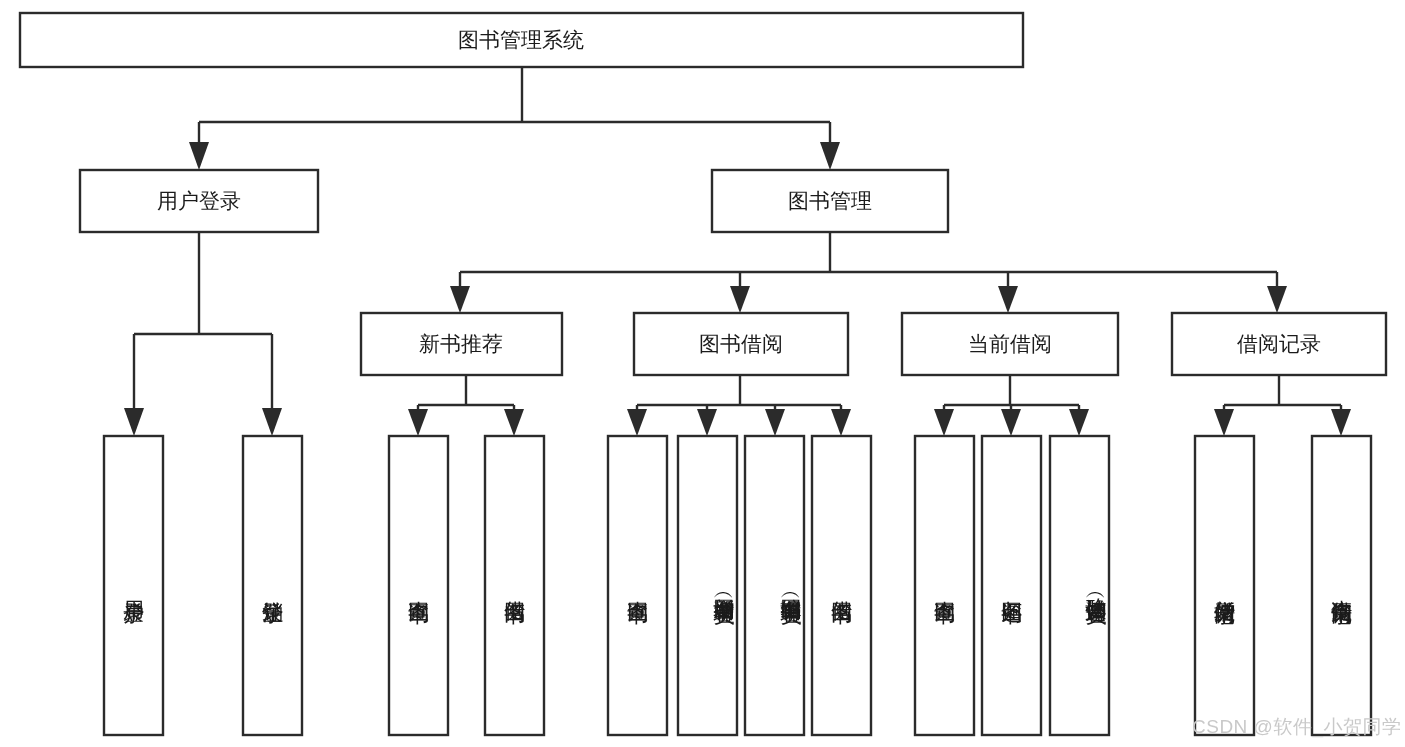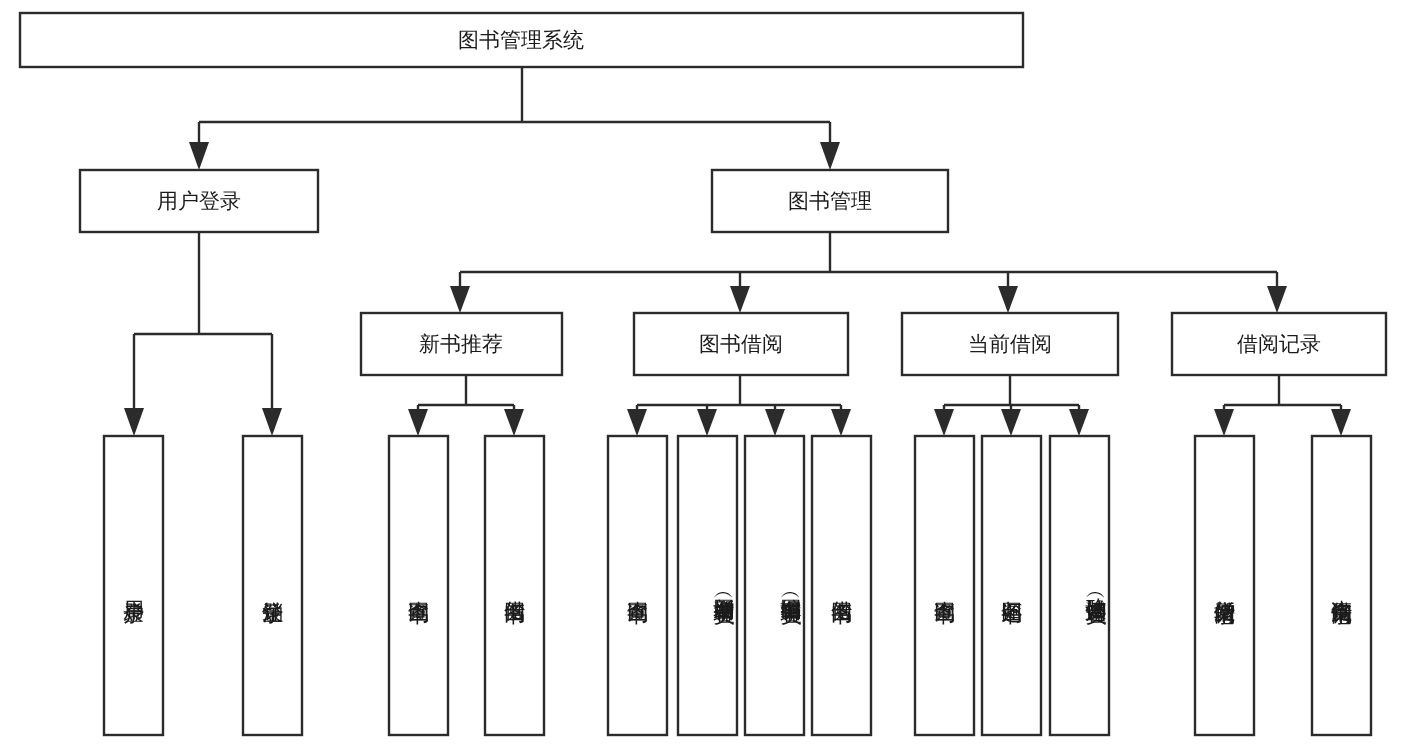--- a/index.html
+++ b/index.html
@@ -200,14 +200,15 @@
   <div class="node-label-v" style="left:745px; top:436px; width:59px; height:299px; align-items:flex-start;">编辑图书（管理员）</div>
   <div class="node-label-v" style="left:812px; top:436px; width:59px; height:299px;">借阅图书</div>
 
   <div class="node-label-v" style="left:915px; top:436px; width:59px; height:299px;">查询图书</div>
   <div class="node-label-v" style="left:982px; top:436px; width:59px; height:299px;">归还图书</div>
   <div class="node-label-v" style="left:1050px; top:436px; width:59px; height:299px; align-items:flex-start;">确认归还（管理员）</div>
 
   <div class="node-label-v" style="left:1195px; top:436px; width:59px; height:299px;">新增借阅记录</div>
   <div class="node-label-v" style="left:1312px; top:436px; width:59px; height:299px;">查询借阅记录</div>
 
+  <div class="watermark">CSDN @软件_小贺同学</div>
 
 </div>
 
 </body></html>

